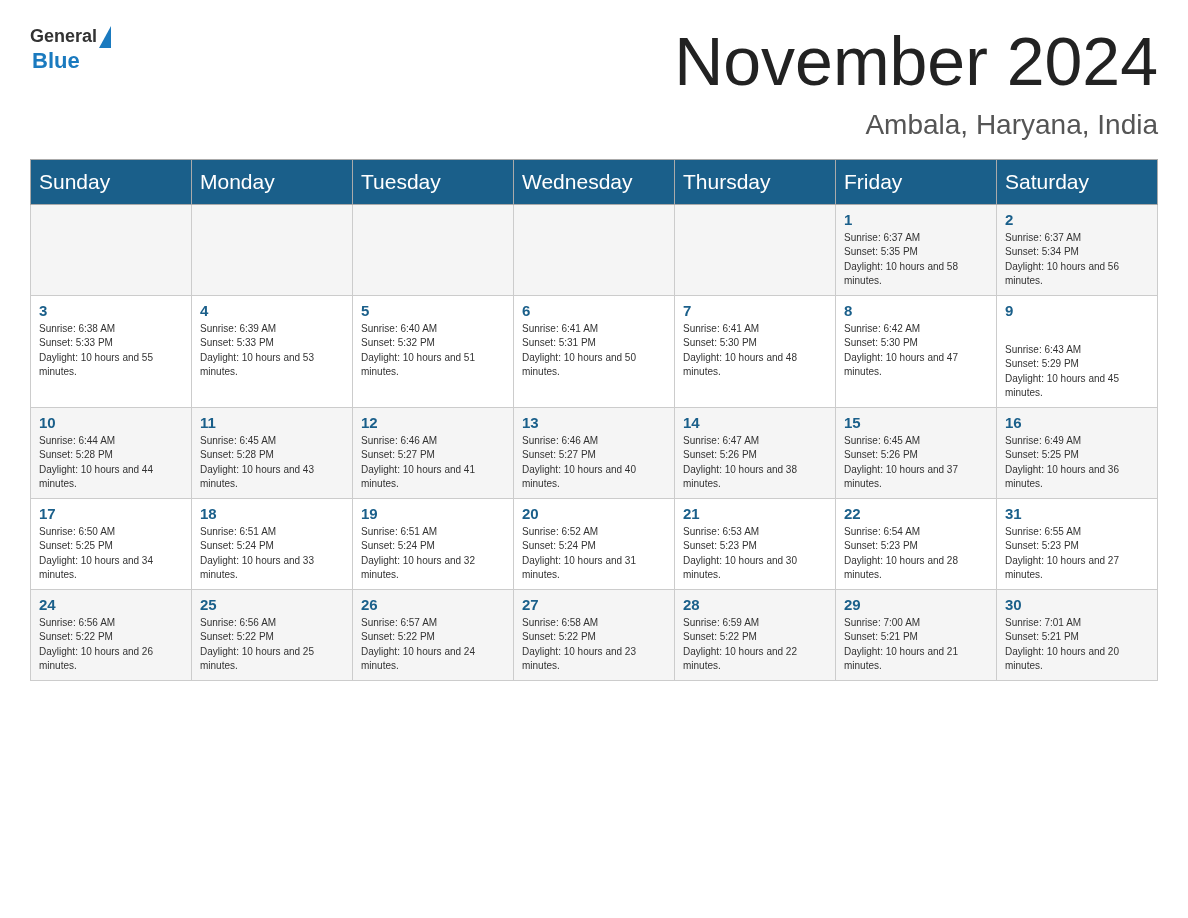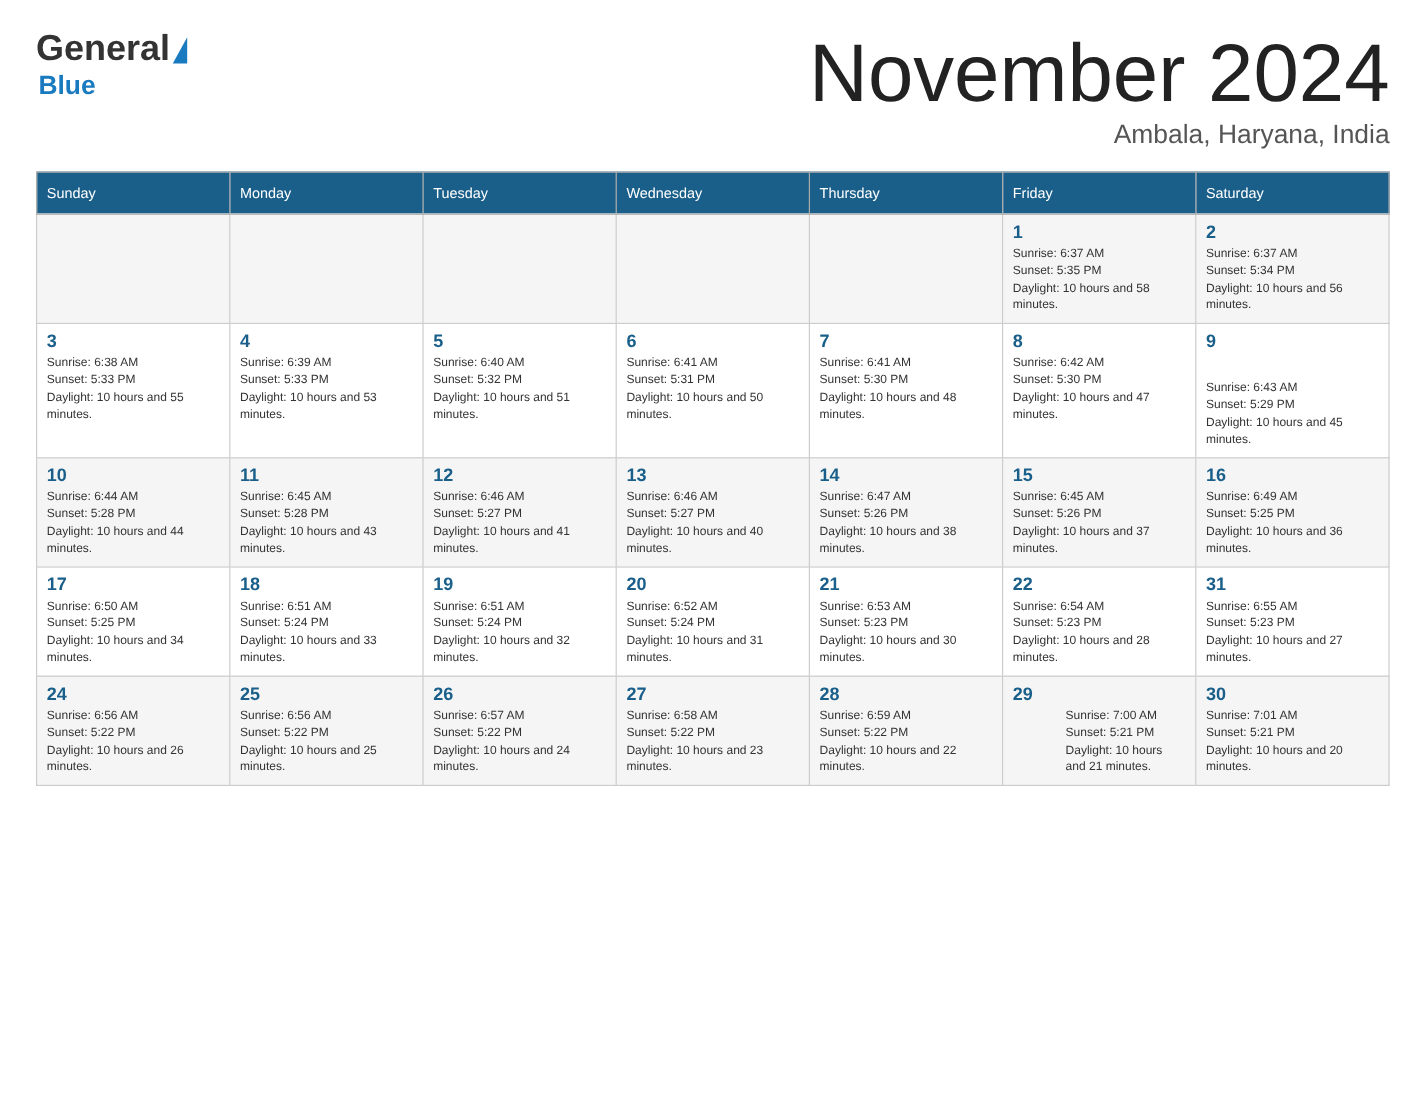--- a/index.html
+++ b/index.html
@@ -20,21 +20,21 @@
     .logo {
       display: flex;
       flex-direction: column;
       align-items: flex-start;
     }
     .logo-top {
       display: flex;
       align-items: center;
     }
     .logo-general {
-      font-size: 30px;
+      font-size: 18px;
       font-weight: bold;
       color: #333;
       letter-spacing: 0;
     }
     .logo-triangle {
       width: 0;
       height: 0;
       border-left: 12px solid transparent;
       border-bottom: 22px solid #1a7abf;
       margin-left: 2px;
@@ -49,33 +49,33 @@
     .title-block {
       text-align: right;
     }
     .month-title {
       font-size: 68px;
       font-weight: normal;
       color: #222;
       line-height: 1.1;
     }
     .location-title {
-      font-size: 22px;
+      font-size: 28px;
       color: #555;
-      margin-top: 0;
+      margin-top: 10px;
     }
     .calendar {
       width: 100%;
       border-collapse: collapse;
       border: 1px solid #aaa;
     }
     .calendar th {
       background-color: #1a5f8a;
       color: #fff;
-      font-size: 12px;
+      font-size: 21px;
       font-weight: normal;
       padding: 10px 8px;
       text-align: left;
       border: 1px solid #aaa;
     }
     .calendar td {
       vertical-align: top;
       border: 1px solid #ccc;
       padding: 6px 8px;
       width: 14.28%;
@@ -315,21 +315,21 @@
 Daylight: 10 hours and 23 minutes.</div>
         </td>
         <td>
           <span class="day-num">28</span>
           <div class="day-info" style="white-space: pre-line;">Sunrise: 6:59 AM
 Sunset: 5:22 PM
 Daylight: 10 hours and 22 minutes.</div>
         </td>
         <td>
           <span class="day-num">29</span>
-          <div class="day-info" style="white-space: pre-line; margin-left: 44px;">Sunrise: 7:00 AM
+          <div class="day-info" style="white-space: pre-line;">Sunrise: 7:00 AM
 Sunset: 5:21 PM
 Daylight: 10 hours and 21 minutes.</div>
         </td>
         <td>
           <span class="day-num">30</span>
           <div class="day-info" style="white-space: pre-line;">Sunrise: 7:01 AM
 Sunset: 5:21 PM
 Daylight: 10 hours and 20 minutes.</div>
         </td>
       </tr>

